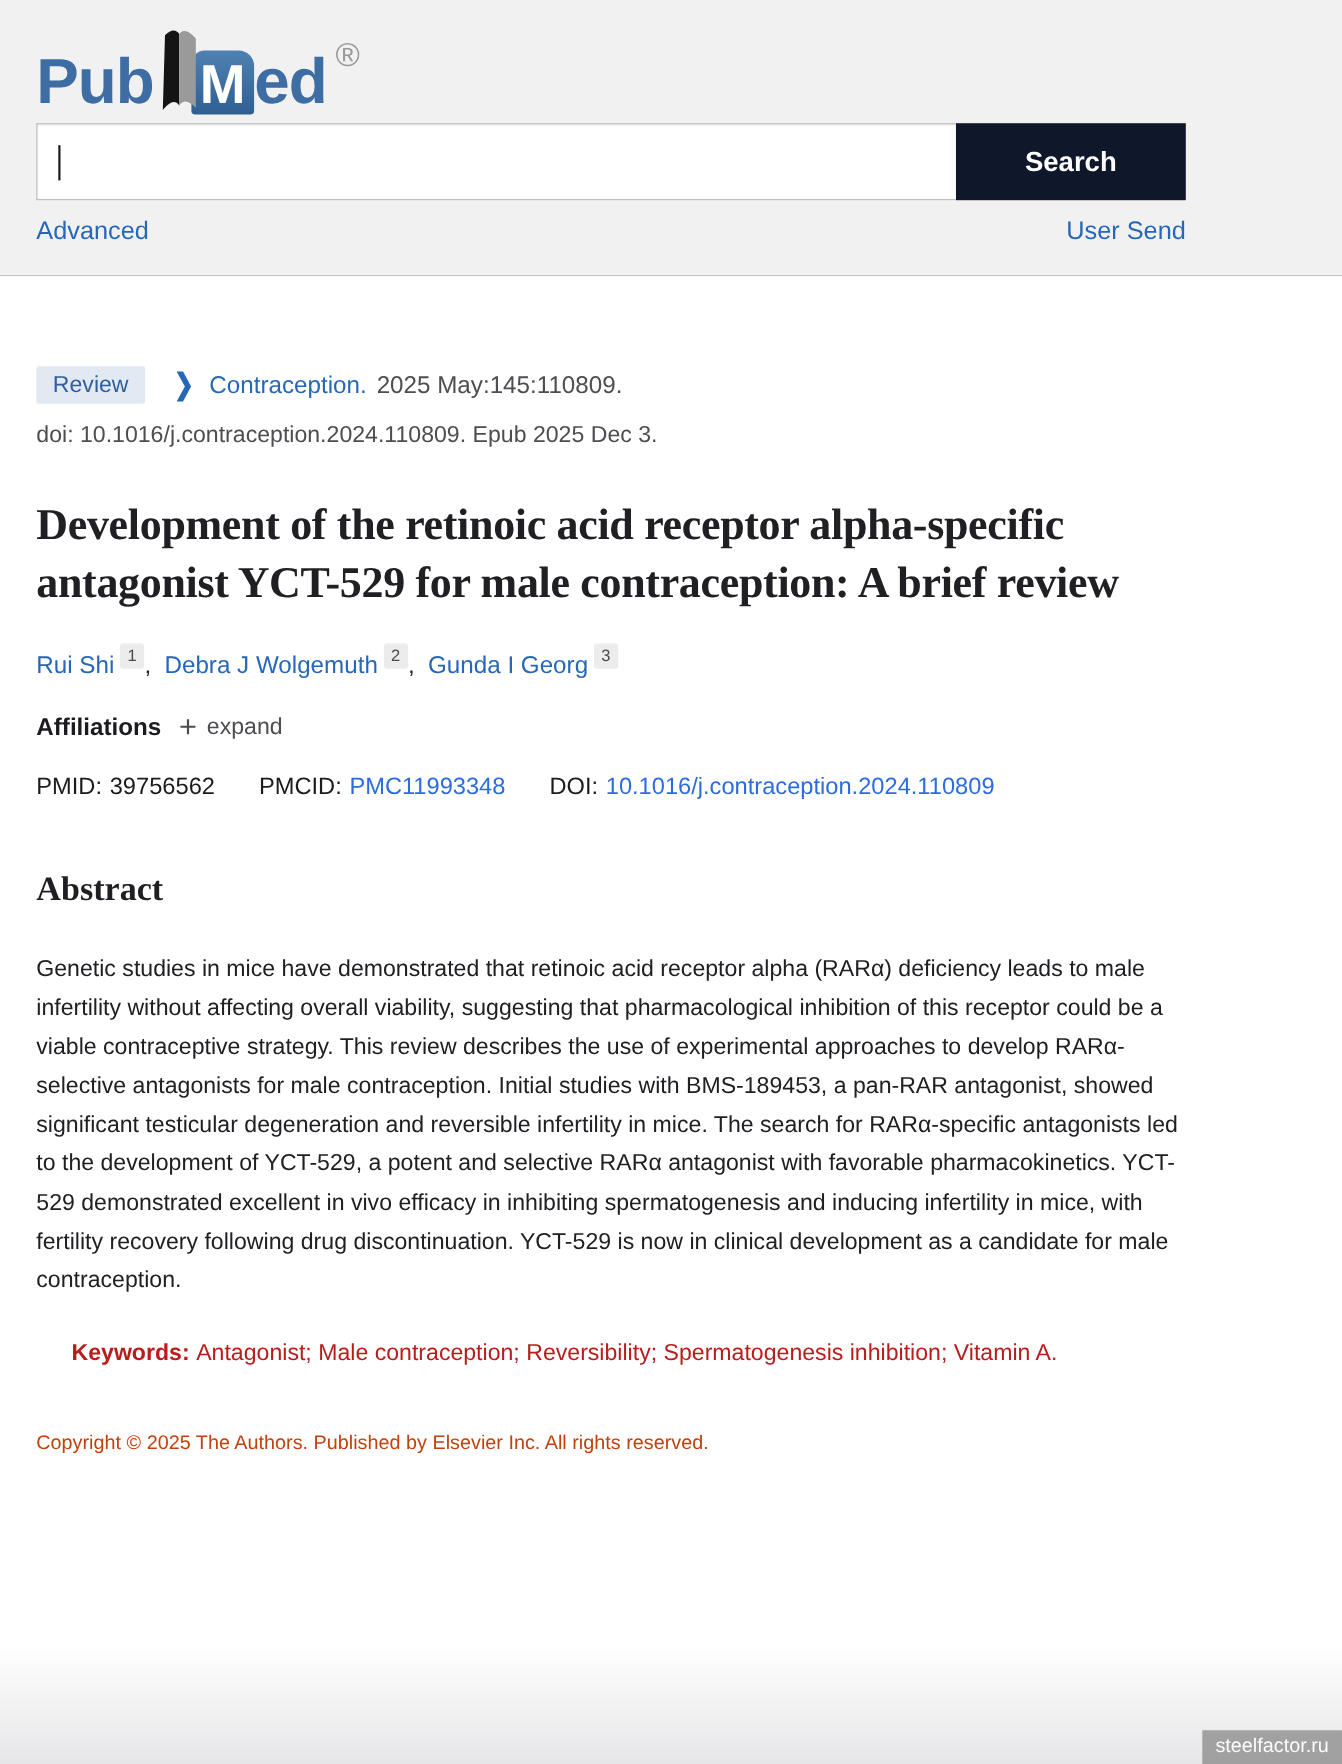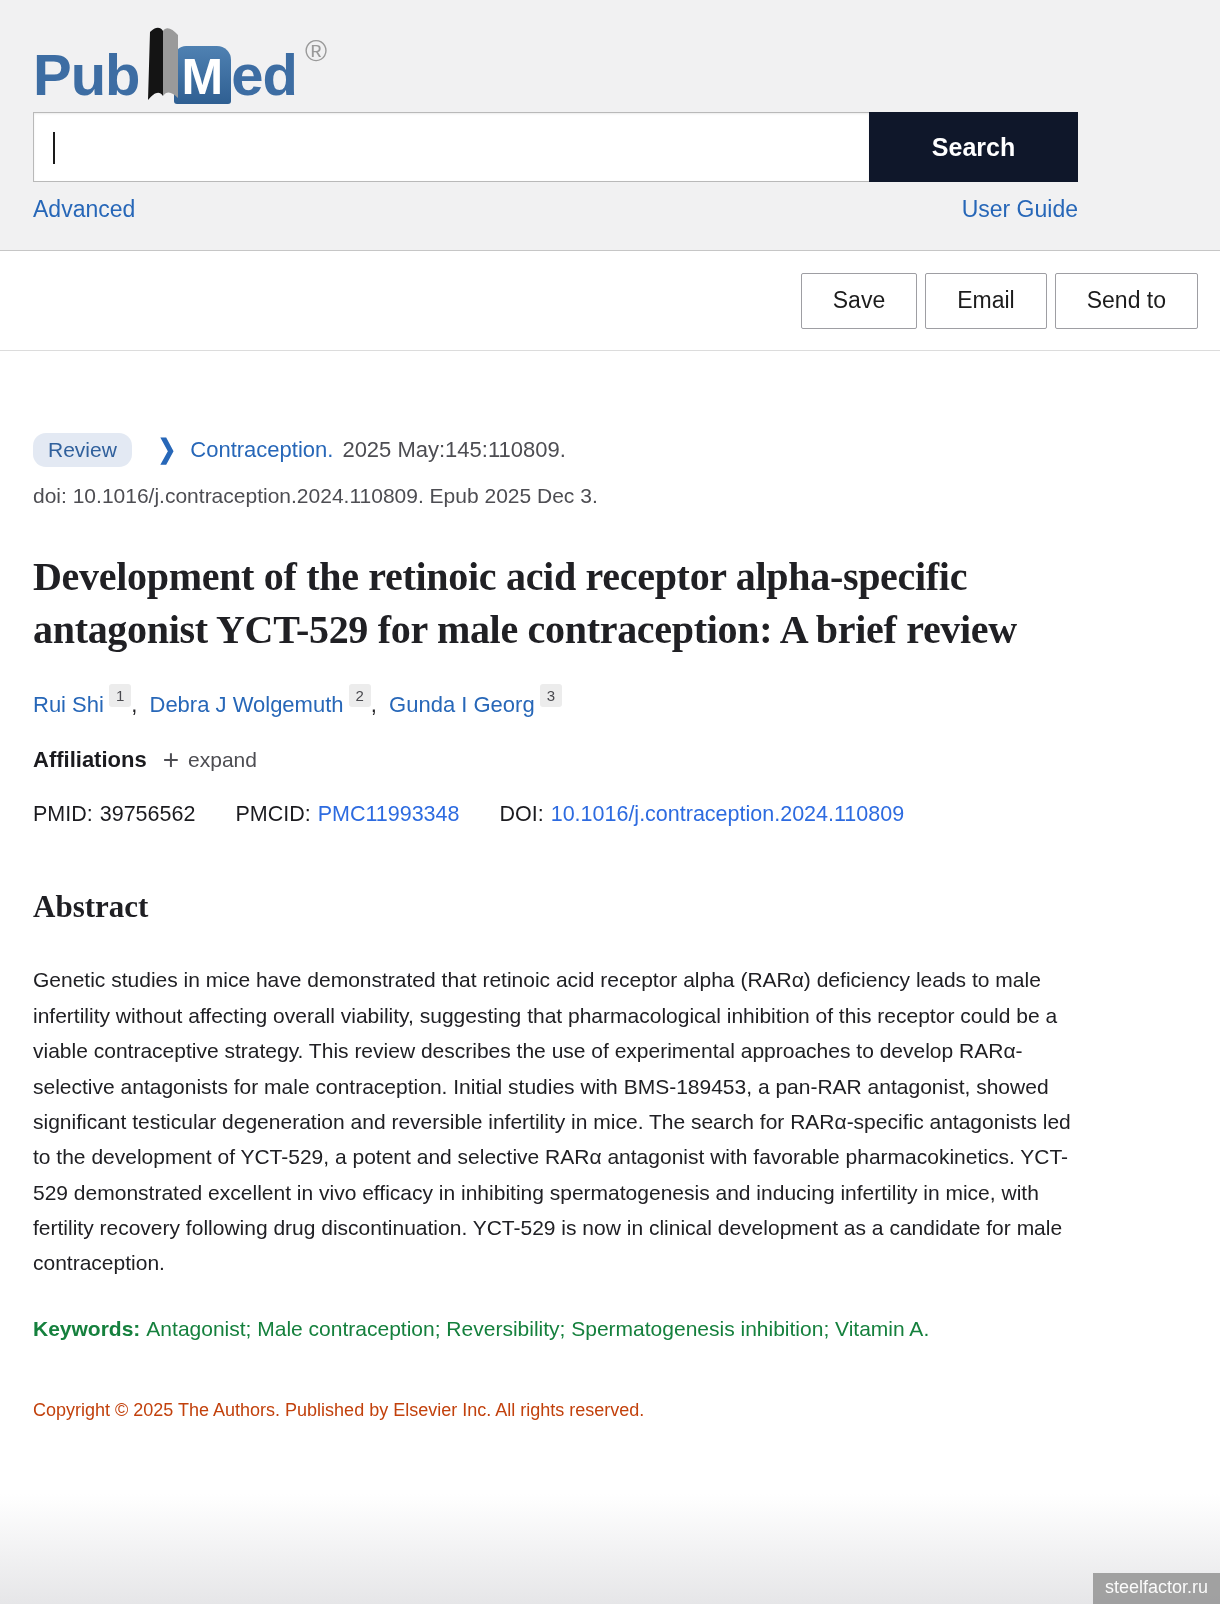--- a/index.html
+++ b/index.html
@@ -30,21 +30,21 @@
   
   .toolbar { height:100px; background:#fff; border-bottom:1px solid #dcdcdc;
              display:flex; align-items:center; justify-content:flex-end; gap:8px; padding-right:22px; }
   .toolbar button { height:56px; padding:0 31px; background:#fff; border:1px solid #9e9ea3;
                     border-radius:2px; font-family:"Liberation Sans", sans-serif;
                     font-size:23px; color:#1c1c1c; cursor:pointer; }
 
   
   .content { padding-left:33px; }
   .cite-row { margin-top:82px; display:flex; align-items:center; font-size:22px; }
-  .badge { background:#e3e9f3; color:#30609c; padding:5px 15px; border-radius:13px; font-size:21px; }
+  .badge { background:#e3e9f3; color:#30609c; padding:5px 15px; border-radius:2px; font-size:21px; }
   .chev { color:#2767b8; font-size:22px; font-weight:bold; margin:0 14px 0 26px; transform:scaleY(1.2); }
   .journal { color:#2767b8; text-decoration:none; cursor:pointer; }
   .cite-detail { color:#4d4d52; margin-left:9px; }
   .doi-line { margin-top:17px; font-size:21px; color:#4d4d52; }
 
   .title { margin-top:42px; width:1020px; font-family:"Liberation Serif", serif; font-weight:700;
            font-size:40px; line-height:1.33; color:#202024; letter-spacing:-0.3px; }
 
   .authors { margin-top:36px; font-size:22px; color:#1f1f23; }
   .authors a { color:#2767b8; text-decoration:none; cursor:pointer; }
@@ -60,21 +60,21 @@
 
   .ids-row { margin-top:28px; font-size:21.5px; }
   .id-group { margin-right:34px; }
   .id-label { color:#1b1b1f; margin-right:7px; }
   .id-value { color:#1b1b1f; }
   .id-link { color:#2d6be0; text-decoration:none; cursor:pointer; }
 
   .abstract-heading { margin-top:62px; font-family:"Liberation Serif", serif; font-weight:700;
                       font-size:31px; color:#1f1f23; }
   .abstract-text { margin-top:37px; width:1052px; font-size:21px; line-height:1.685; color:#202024; }
-  .keywords { margin-top:30px; width:1052px; font-size:21px; line-height:1.685; color:#15803d; }
+  .keywords { margin-top:30px; width:1052px; font-size:21px; line-height:1.685; color:#b91c1c;margin-left:32px; }
   .kw-label { font-weight:bold; margin-right:6px; }
   .copyright { margin-top:54px; font-size:18px; color:#c2410c; position:relative; z-index:1; }
 
   .page-fade { position:absolute; left:0; right:0; bottom:0; height:110px; z-index:0;
                background:linear-gradient(rgba(233,233,235,0), #e6e6e8); pointer-events:none; }
   .watermark { position:absolute; right:0; bottom:0; z-index:2; background:rgba(150,150,150,.88);
                color:#fbfbfb; font-size:18px; padding:4px 12px 6px 12px; }
 </style>
 </head>
 <body>
@@ -95,29 +95,24 @@
 
     <div class="search-row">
       <div class="search-input-wrap">
         <div class="caret"></div>
       </div>
       <button class="search-btn">Search</button>
     </div>
 
     <div class="links-row">
       <a>Advanced</a>
-      <a>User Guide</a>
+      <a>User Send</a>
     </div>
   </header>
 
-  <div class="toolbar">
-    <button>Save</button>
-    <button>Email</button>
-    <button>Send to</button>
-  </div>
 
   <main class="content">
 
     <div class="cite-row">
       <span class="badge">Review</span>
       <span class="chev">❯</span>
       <a class="journal">Contraception.</a>
       <span class="cite-detail">2025 May:145:110809.</span>
     </div>
 

